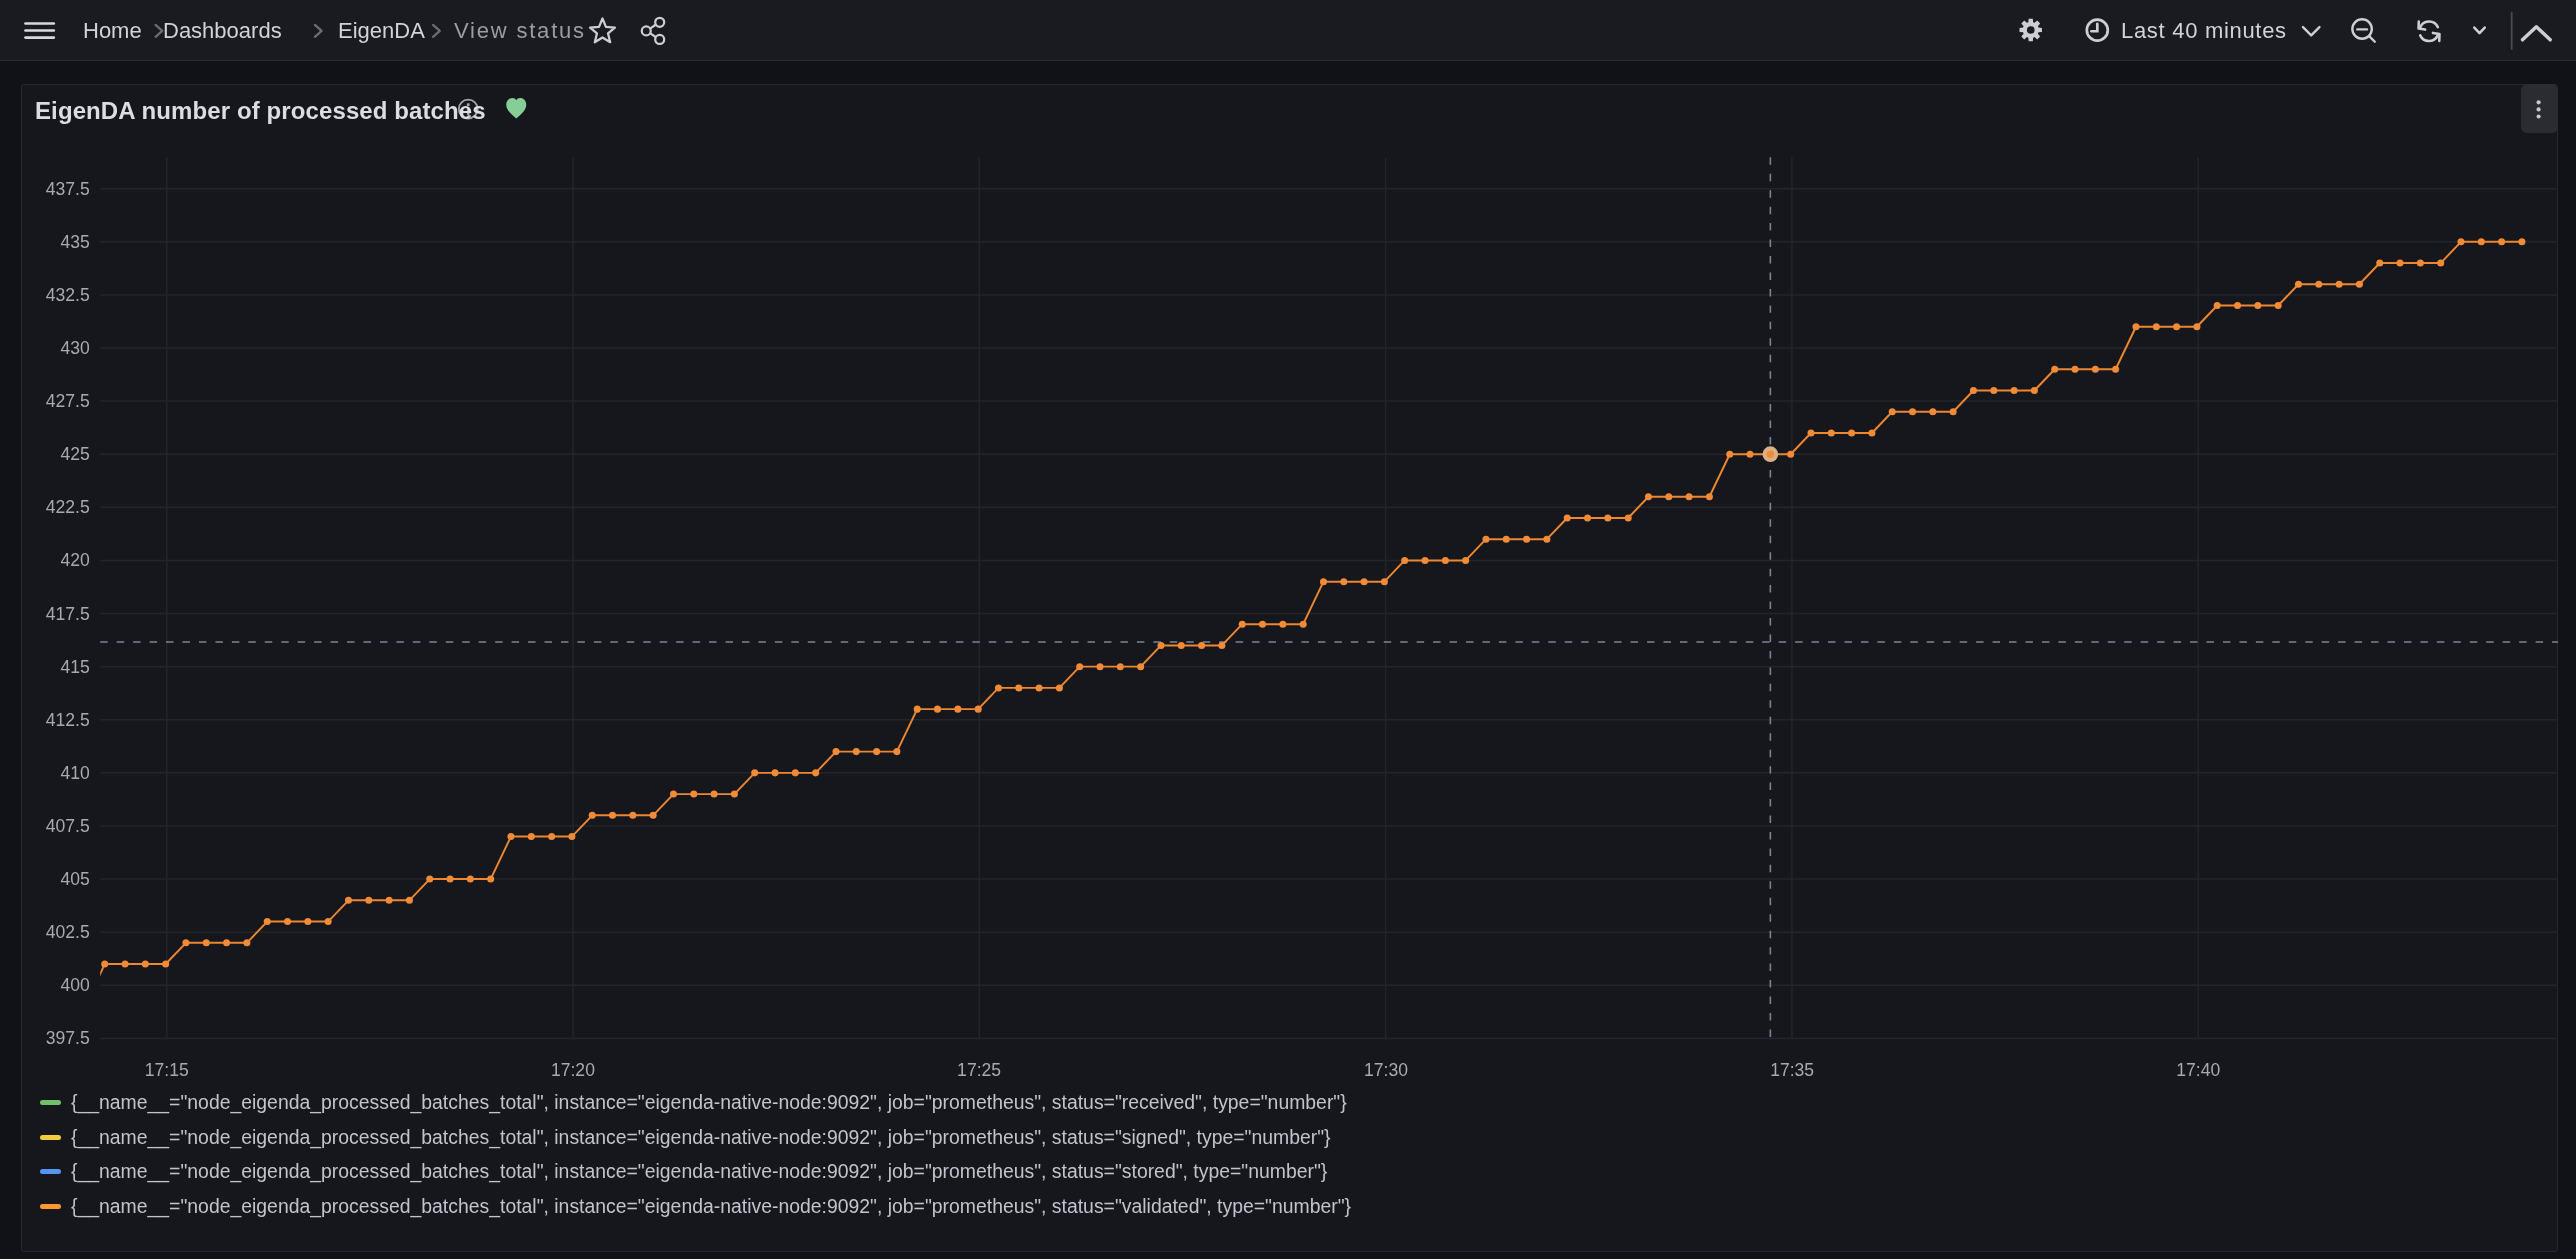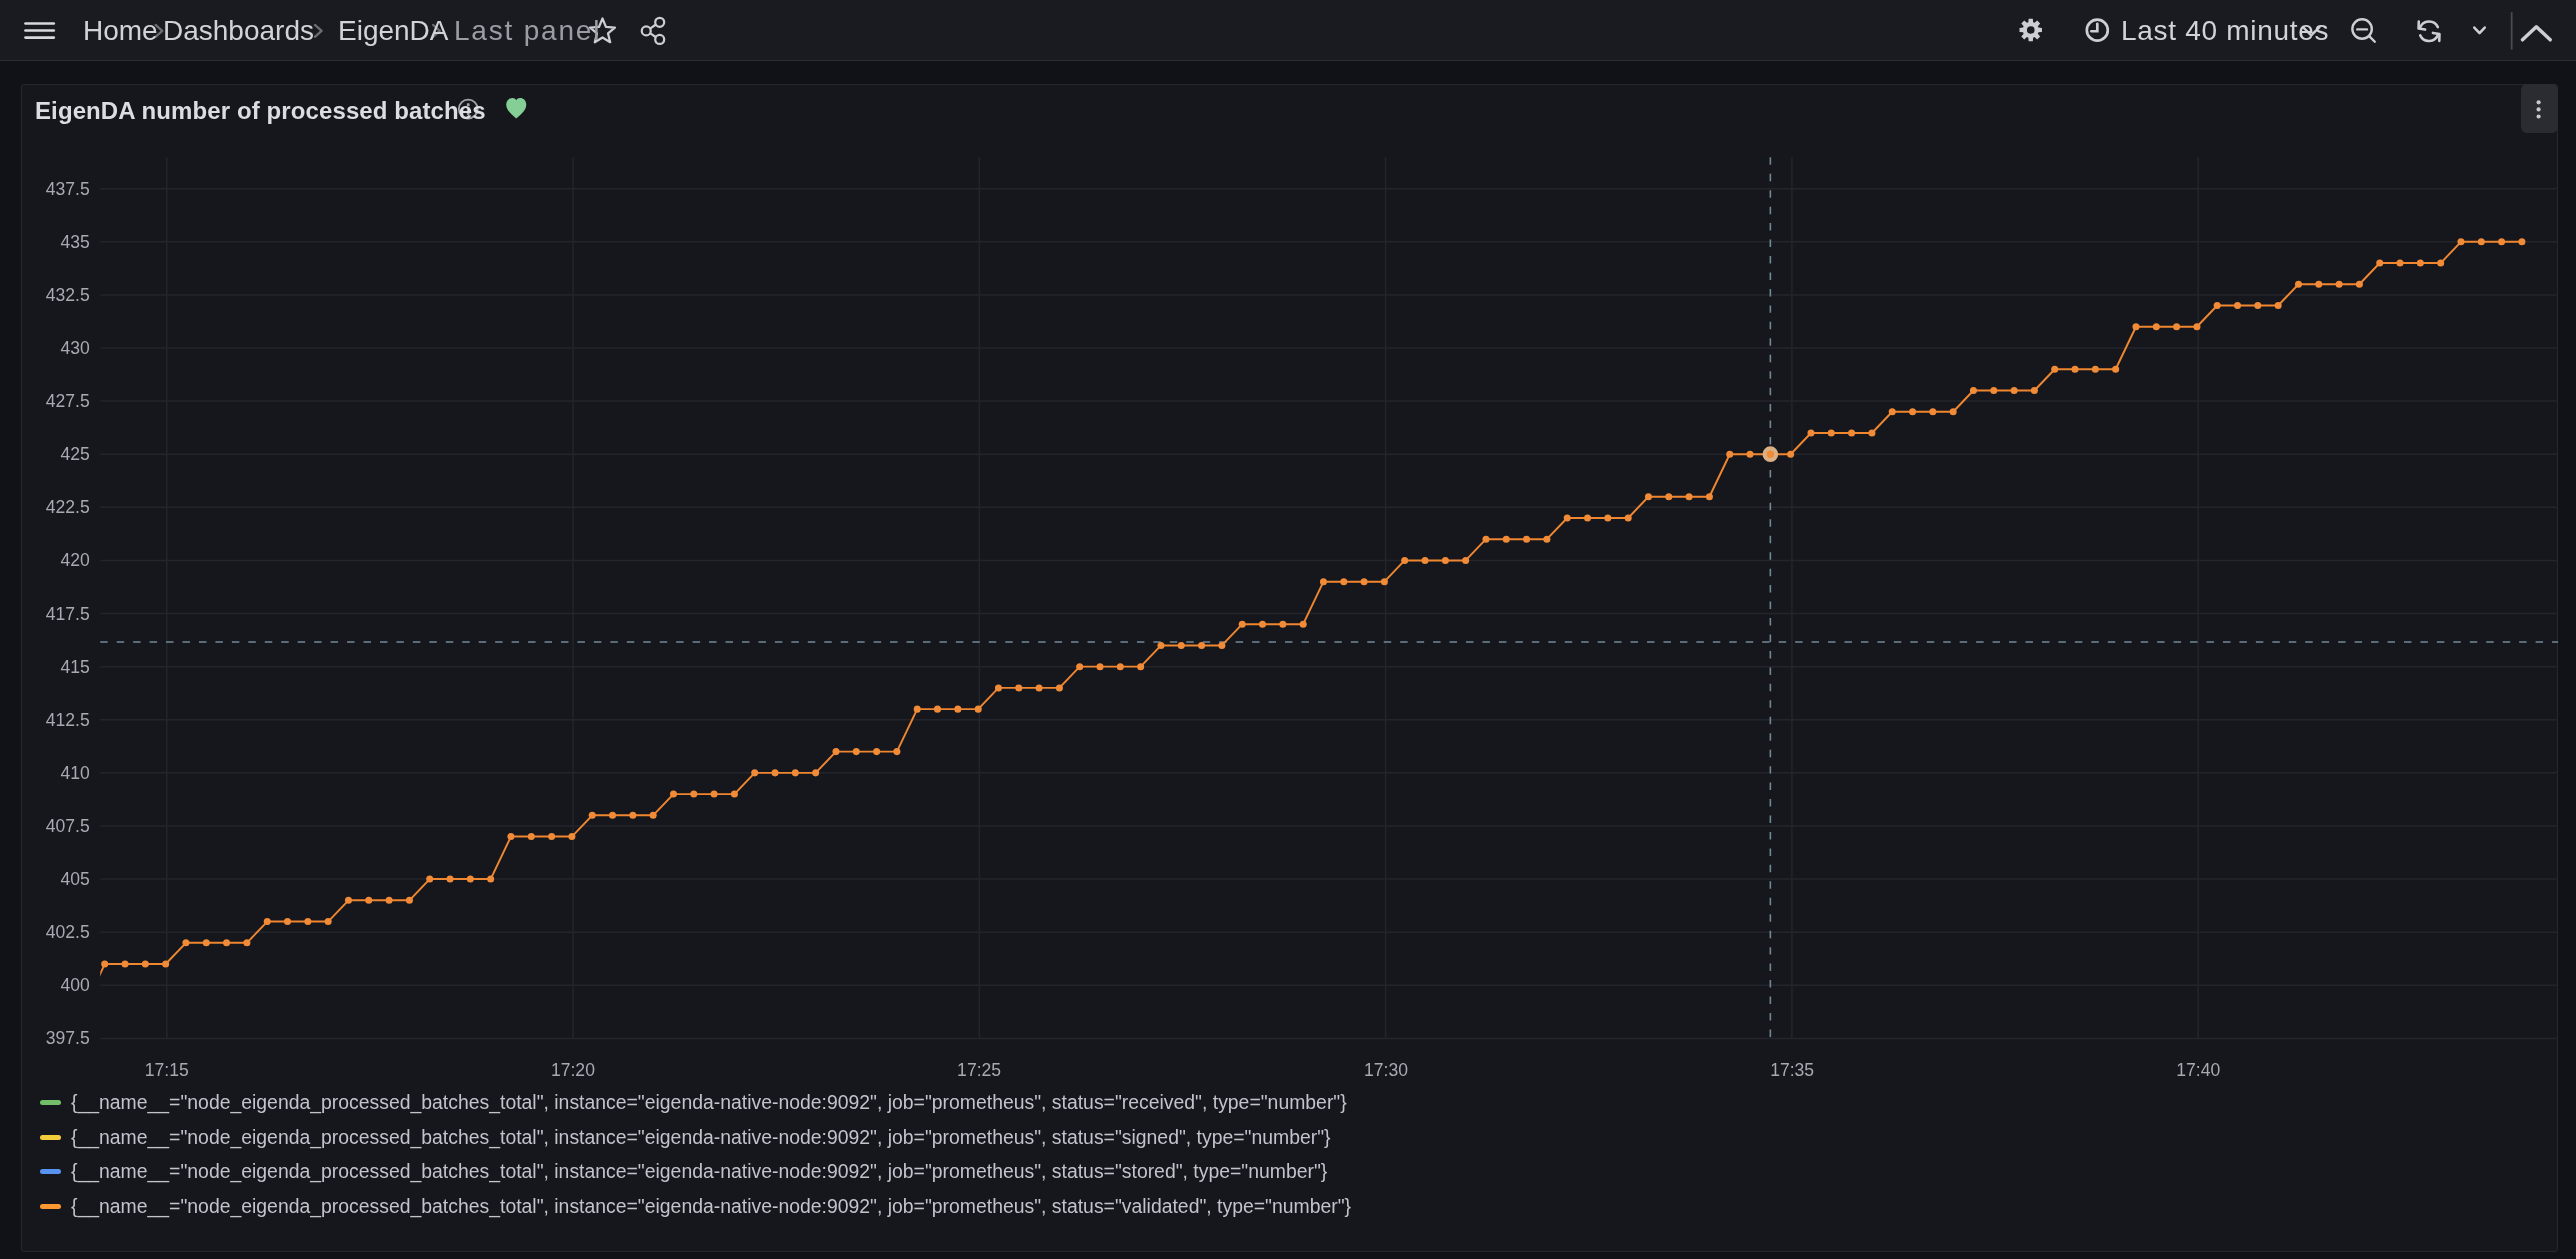--- a/index.html
+++ b/index.html
@@ -1,19 +1,19 @@
 <!DOCTYPE html>
 <html style="font-size:12px"><head><meta charset="utf-8">
 <style>
   * { margin:0; padding:0; box-sizing:border-box; }
   html,body { width:2576px; height:1260px; background:#111217; overflow:hidden;
     font-family:"Liberation Sans", sans-serif; }
   #topbar { position:absolute; left:0; top:0; width:2576px; height:61px;
     background:#1a1b20; border-bottom:1.5px solid #2a2c32; }
-  .crumb { position:absolute; top:0; height:61px; line-height:61px; font-size:28px; color:#d2d3d9; }
+  .crumb { position:absolute; top:0; height:61px; line-height:61px; font-size:22px; color:#d2d3d9; }
   .crumb.dim { color:#9b9da5; }
   #panel { position:absolute; left:21px; top:84px; width:2537px; height:1168px;
     background:#16171c; border:1.5px solid #26282e; border-radius:3px; }
   #ptitle { position:absolute; left:35px; top:97px; font-size:24px; font-weight:700; color:#dcdde2; letter-spacing:0.1px; }
   #menubtn { position:absolute; left:2521px; top:84px; width:37px; height:49px; background:#2a2c32; border-radius:6px; }
   svg text { font-family:"Liberation Sans", sans-serif; }
   .lrow { position:absolute; left:40px; height:34px; }
   .sw { position:absolute; left:0; top:14.6px; width:21px; height:5.2px; border-radius:2.6px; }
   .ltxt { position:absolute; left:31px; top:0; font-size:19.4px; color:#c2c3cd; white-space:nowrap; line-height:34px; top:0; }
 </style></head>
@@ -85,21 +85,21 @@
 
   <g fill="#c8c9d0">
     <circle cx="3394" cy="136.5" r="2.8"></circle>
     <circle cx="3394" cy="146" r="2.8"></circle>
     <circle cx="3394" cy="155.5" r="2.8"></circle>
   </g>
 </svg>
 <div class="crumb" style="left:83px">Home</div>
 <div class="crumb" style="left:163px">Dashboards</div>
 <div class="crumb" style="left:338px">EigenDA</div>
-<div class="crumb dim" style="left:454px;letter-spacing:1.8px">Last panel</div>
+<div class="crumb dim" style="left:454px;letter-spacing:1.8px">View status</div>
 <div class="crumb" style="left:2121px;letter-spacing:0.7px">Last 40 minutes</div>
 <div id="ptitle">EigenDA number of processed batches</div>
 <svg id="chart" width="2576" height="1260" style="position:absolute;left:0;top:0" viewBox="0 0 3444 1684">
   <defs>
       <clipPath id="plot">
         <rect x="134" y="205" width="3290" height="1190"></rect>
       </clipPath>
     </defs>
   <g stroke="#24252c" stroke-width="2">
       <line x1="134" y1="252.0" x2="3420" y2="252.0"></line>

